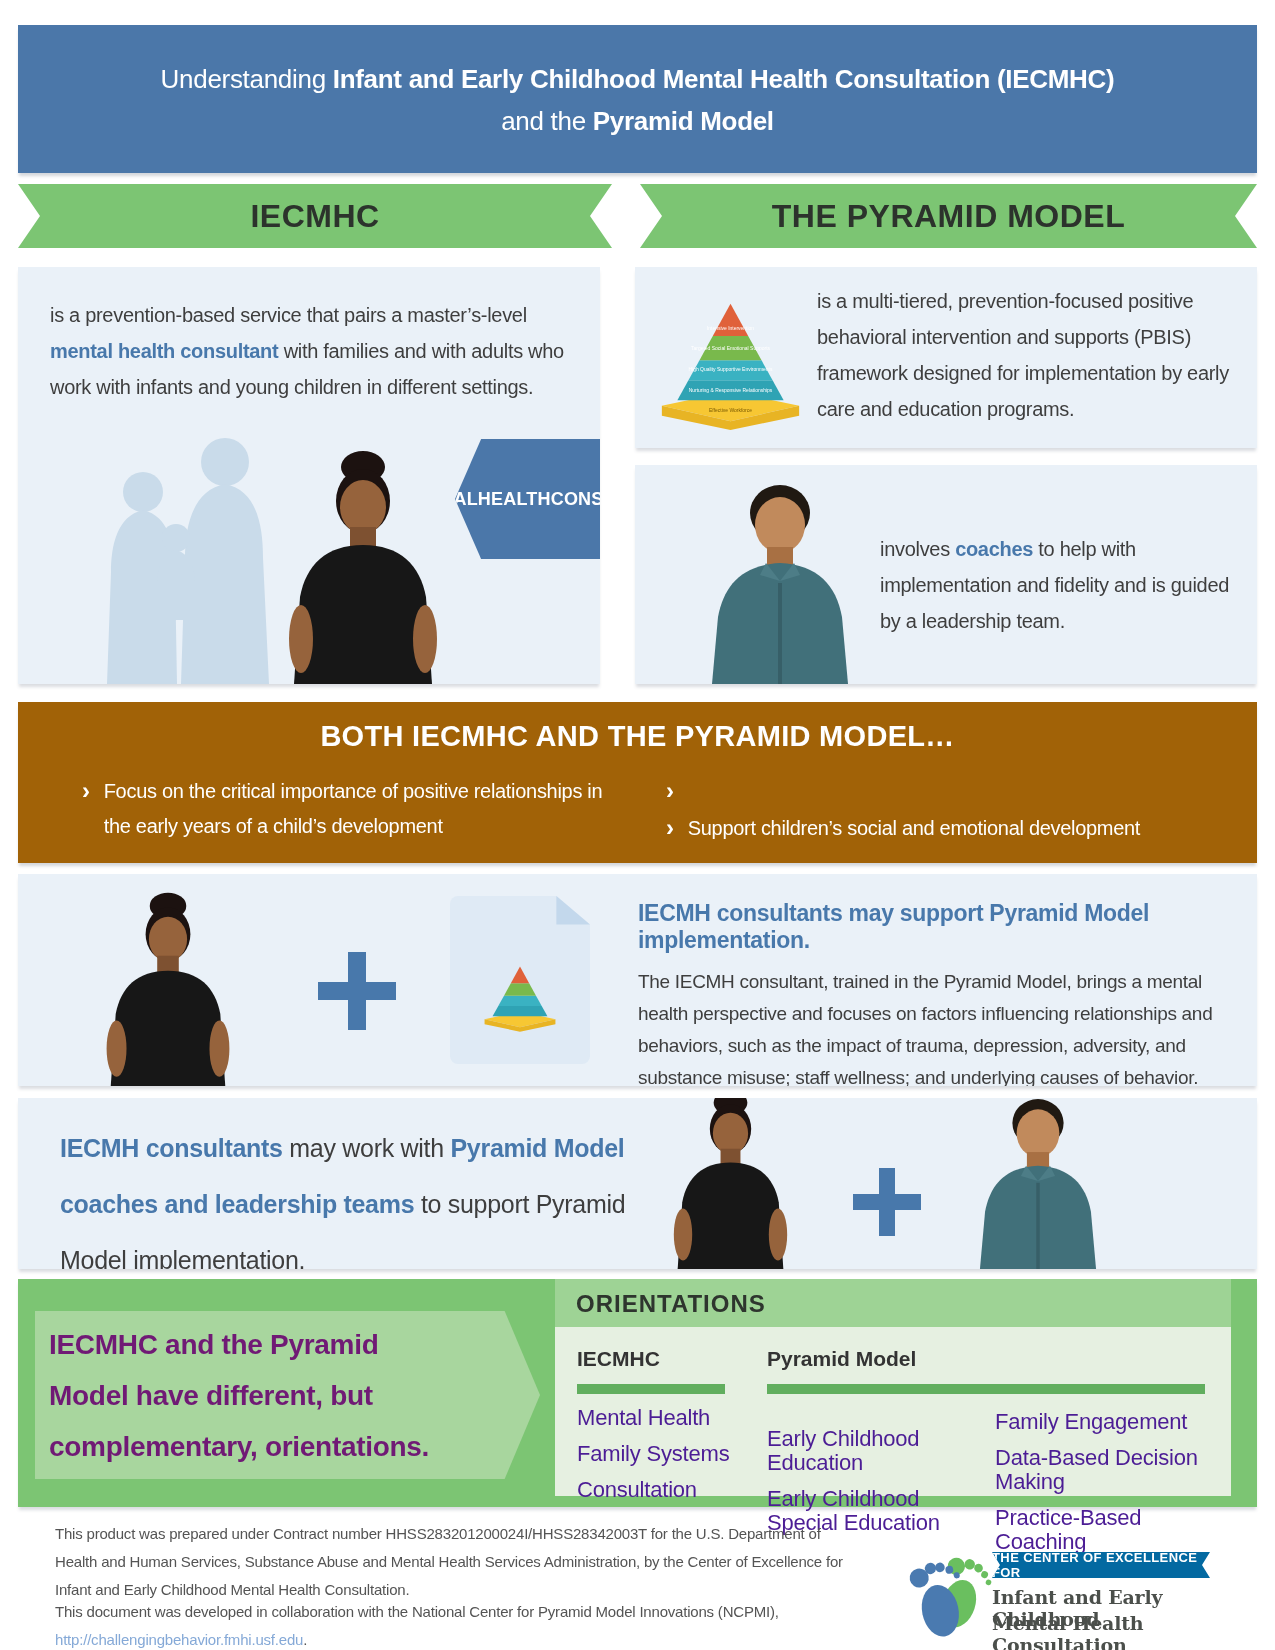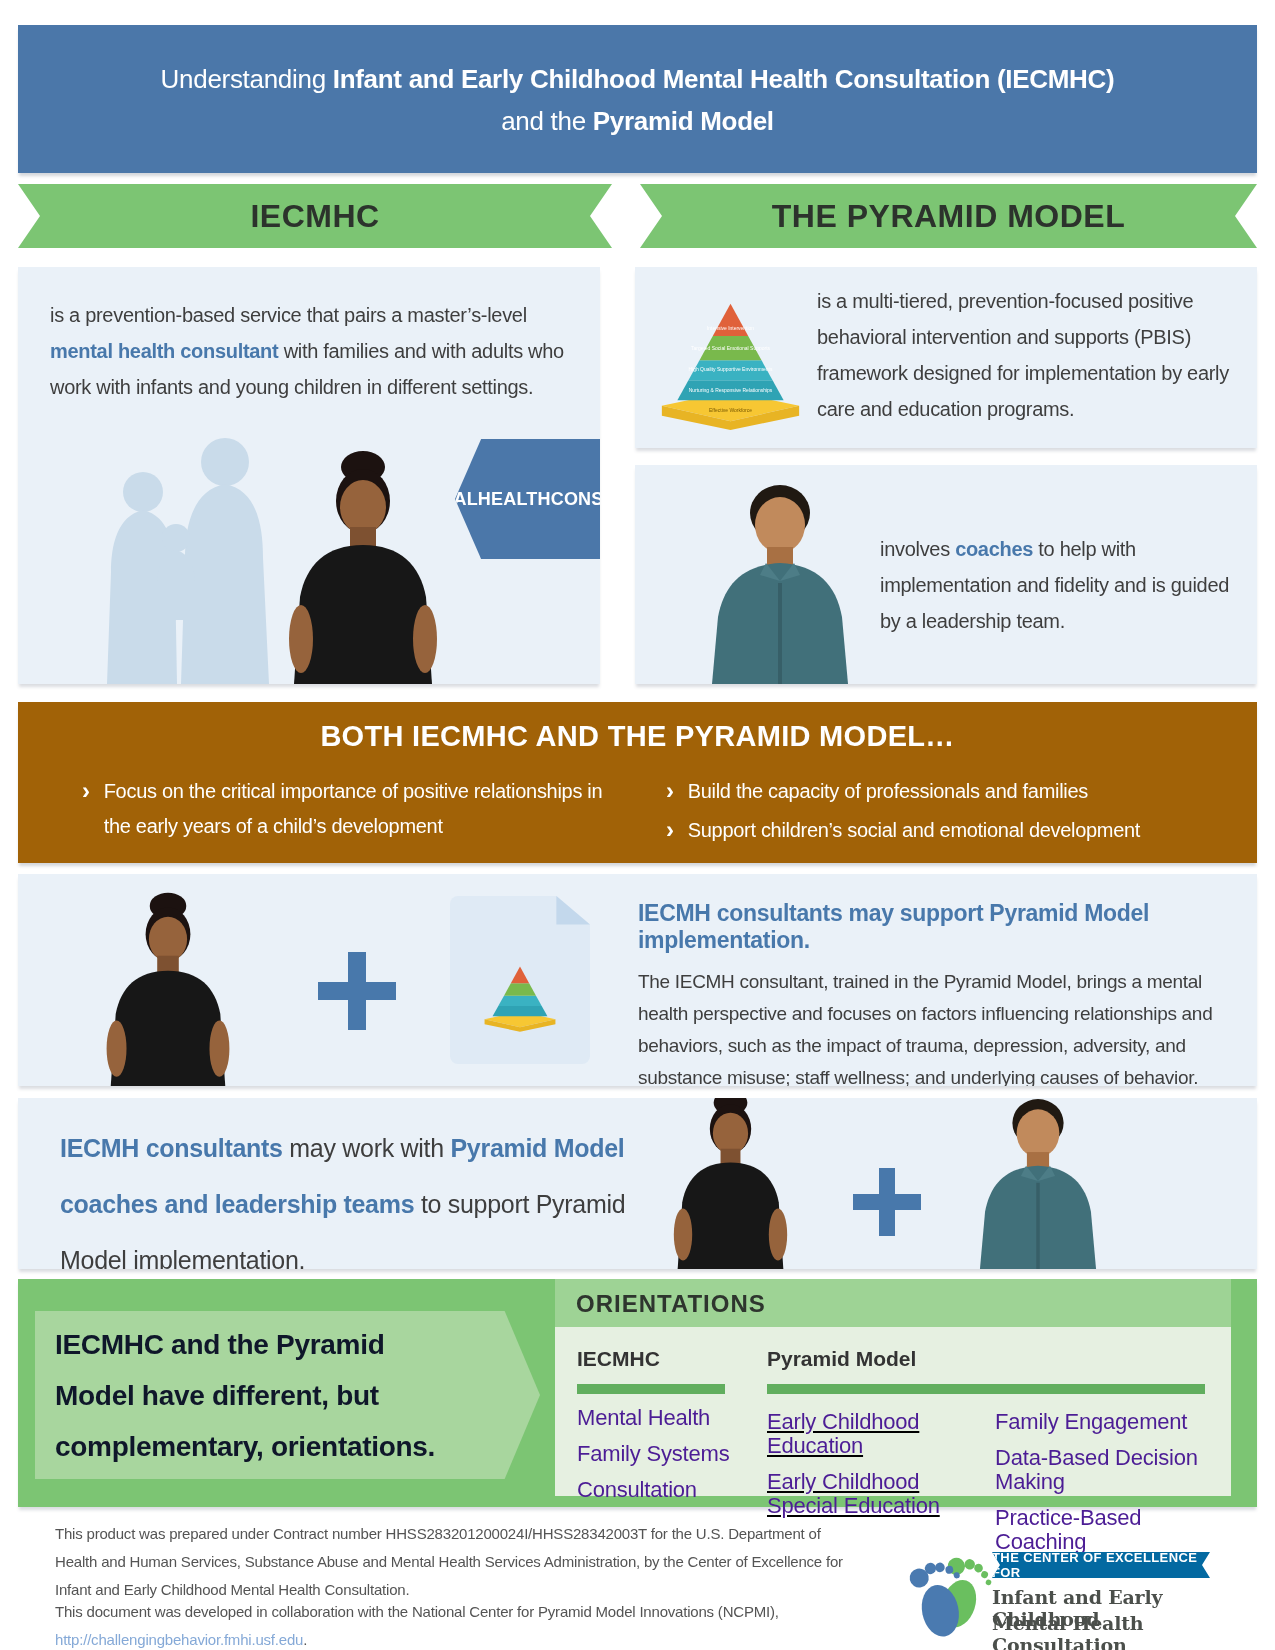--- a/index.html
+++ b/index.html
@@ -61,21 +61,21 @@
 
   
   .green-sec { left:18px; top:1267px; width:1239px; height:228px; background:#7cc573;
                box-shadow:0 4px 3px -1px rgba(110,120,135,.25); }
   .or-band { position:absolute; left:537px; top:0; width:676px; height:48px; background:#9ed395; }
   .or-title { position:absolute; left:558px; top:11px; font-size:24px; font-weight:700; color:#2e352e; letter-spacing:1px; }
   .or-panel { position:absolute; left:537px; top:48px; width:676px; height:169px; background:#e6f0e1; }
   .callout { position:absolute; left:17px; top:32px; width:505px; height:168px; background:#a8d69e;
              clip-path:polygon(0 0,93% 0,100% 50%,93% 100%,0 100%);
              display:flex; align-items:center; }
-  .callout div { padding-left:20px; font-size:28px; line-height:51px; font-weight:700; color:#0f172a;
+  .callout div { padding-left:14px; font-size:28px; line-height:51px; font-weight:700; color:#701a75;
                  white-space:pre-line; letter-spacing:-.3px; }
   .ocol-header { font-size:21px; font-weight:700; color:#333; }
   .obar { height:10px; background:#61ae5e; margin-top:13px; }
   .oitem { font-size:22px; color:#4c1d95; line-height:24px; margin-top:12px; letter-spacing:-.2px; }
 
   
   .foot-p { position:absolute; left:55px; width:800px; font-size:15px; line-height:28px; color:#545454; letter-spacing:-.2px; }
   .link { color:#85a9d7; text-decoration:none; }
 
   .logo { left:880px; top:1468px; width:360px; height:175px; }
@@ -170,21 +170,20 @@
     <div class="band-title">BOTH IECMHC AND THE PYRAMID MODEL…</div>
     <div class="bcol1">
       <div class="bullet">
         <span class="chev">›</span>
         <span>Focus on the critical importance of positive relationships in the early years of a child’s development</span>
       </div>
     </div>
     <div class="bcol2">
       <div class="bullet">
         <span class="chev">›</span>
-        <span>Build the capacity of professionals and families</span>
       </div>
       <div class="bullet">
         <span class="chev">›</span>
         <span>Support children’s social and emotional development</span>
       </div>
     </div>
   </div>
 
   <div class="abs panel pa">
     <svg class="abs" style="left:60px;bottom:0;" width="180" height="195" viewBox="0 0 190 235">
@@ -253,21 +252,21 @@
         <div class="ocol-header">IECMHC</div>
         <div class="obar" style="width:148px;"></div>
         <div class="oitem">Mental Health</div>
         <div class="oitem">Family Systems</div>
         <div class="oitem">Consultation</div>
       </div>
       <div class="abs" style="left:212px;top:20px;width:444px;">
         <div class="ocol-header">Pyramid Model</div>
         <div class="obar" style="width:438px;"></div>
       </div>
-      <div class="abs" style="left:212px;top:83px;width:212px;text-decoration:underline;">
+      <div class="abs" style="left:212px;top:100px;width:212px;">
         <div class="oitem" style="margin-top:0;">Early Childhood Education</div>
         <div class="oitem">Early Childhood Special Education</div>
       </div>
       <div class="abs" style="left:440px;top:83px;width:232px;">
         <div class="oitem" style="margin-top:0;">Family Engagement</div>
         <div class="oitem">Data-Based Decision Making</div>
         <div class="oitem">Practice-Based Coaching</div>
       </div>
     </div>
   </div>

